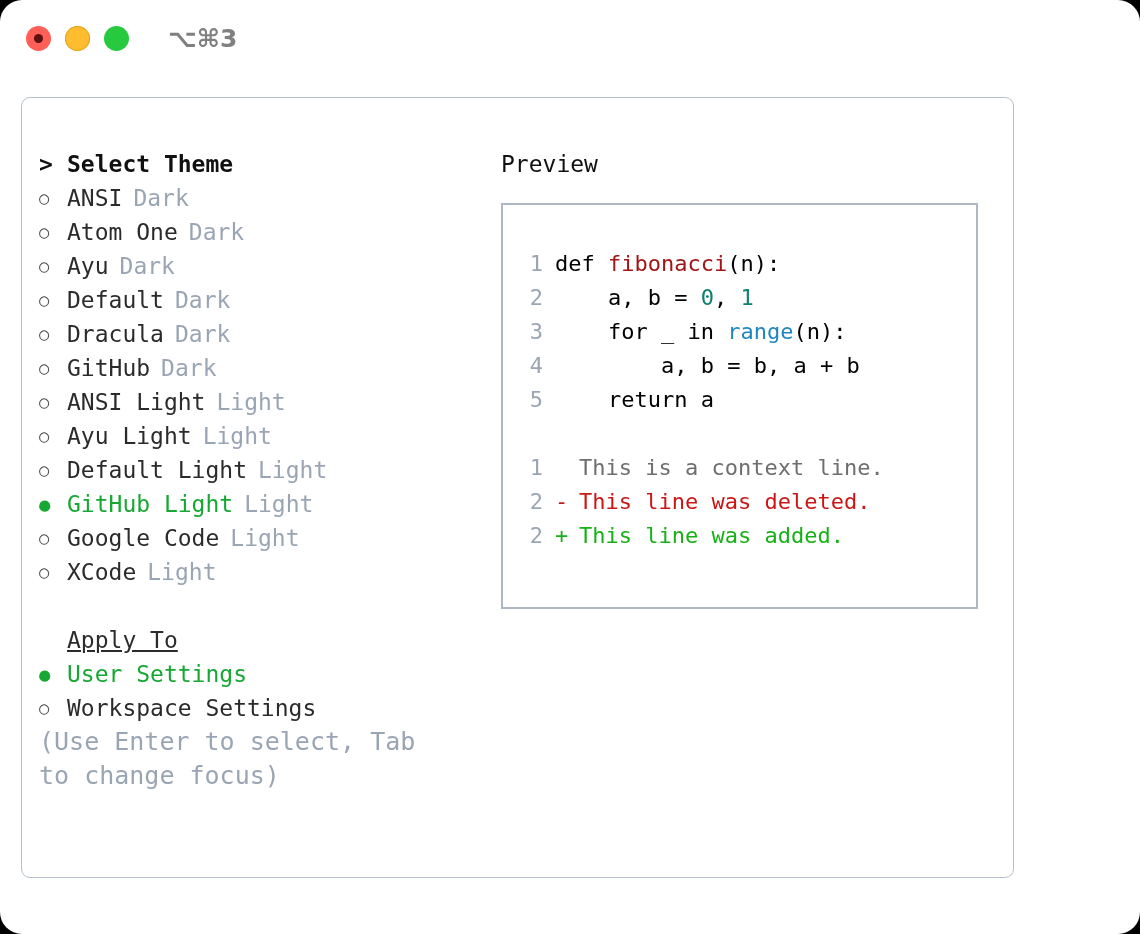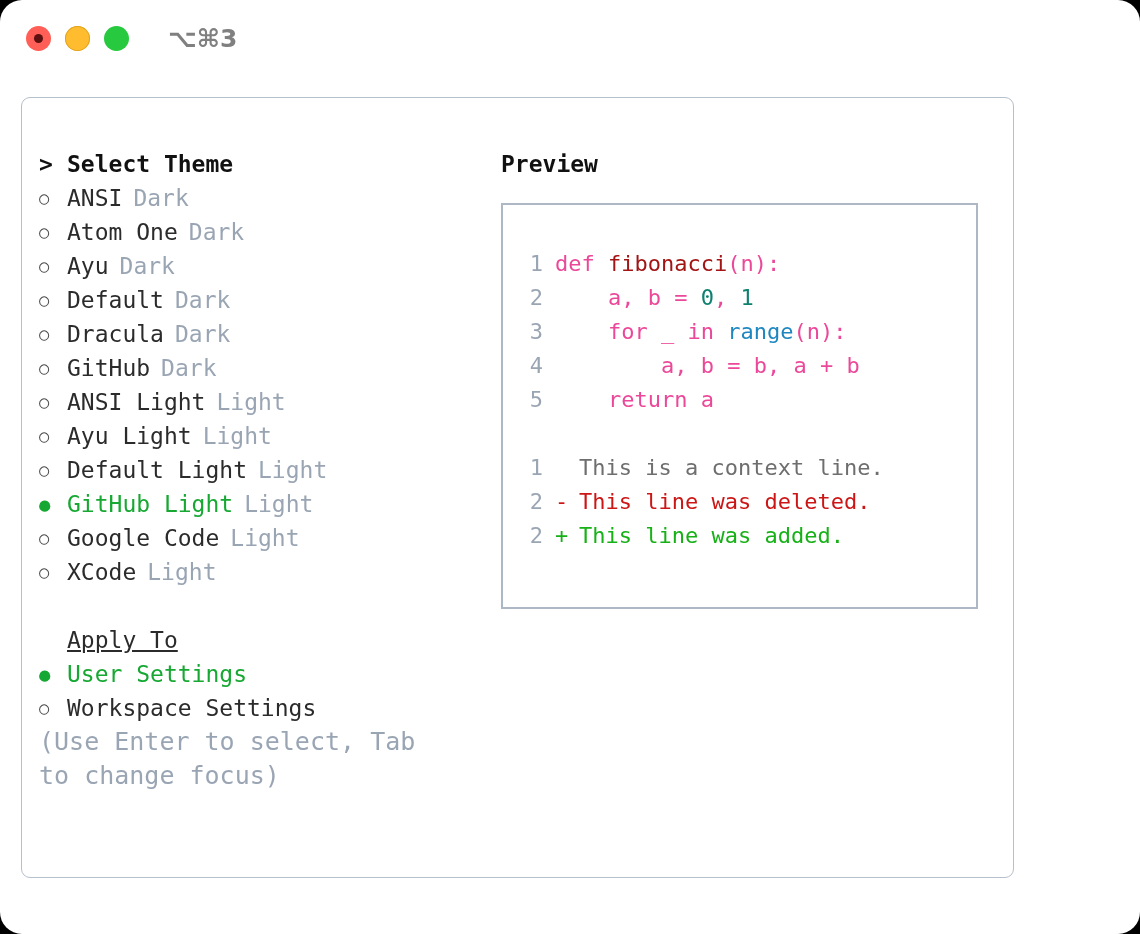--- a/index.html
+++ b/index.html
@@ -157,21 +157,21 @@
 
   
   .right-col {
     position: absolute;
     left: 479px;
     top: 49px;
     width: 490px;
   }
   .preview-title {
     font-size: 23px;
-    font-weight: bold;
+    font-weight: normal;
     color: #111111;
     height: 34px;
     line-height: 34px;
   }
   .preview-box {
     margin-top: 22px;
     width: 477px;
     height: 406px;
     border: 2px solid #aeb7c4;
     box-sizing: border-box;
@@ -185,21 +185,21 @@
     display: flex;
   }
   .ln {
     display: inline-block;
     width: 22px;
     text-align: right;
     color: #9aa5b4;
     margin-right: 12px;
     flex: none;
   }
-  .code-body { color: #ec4899; }
+  .code-body { color: #000000; }
 
   .tok-fn   { color: #a31515; text-align: right; }
   .tok-num  { color: #0e8070; }
   .tok-call { color: #1e87c0; }
 
   .blank-line { height: 34px; }
 
   .diff-ctx  { color: #6e6e6e; }
   .diff-del  { color: #cc1616; }
   .diff-add  { color: #17b117; }

